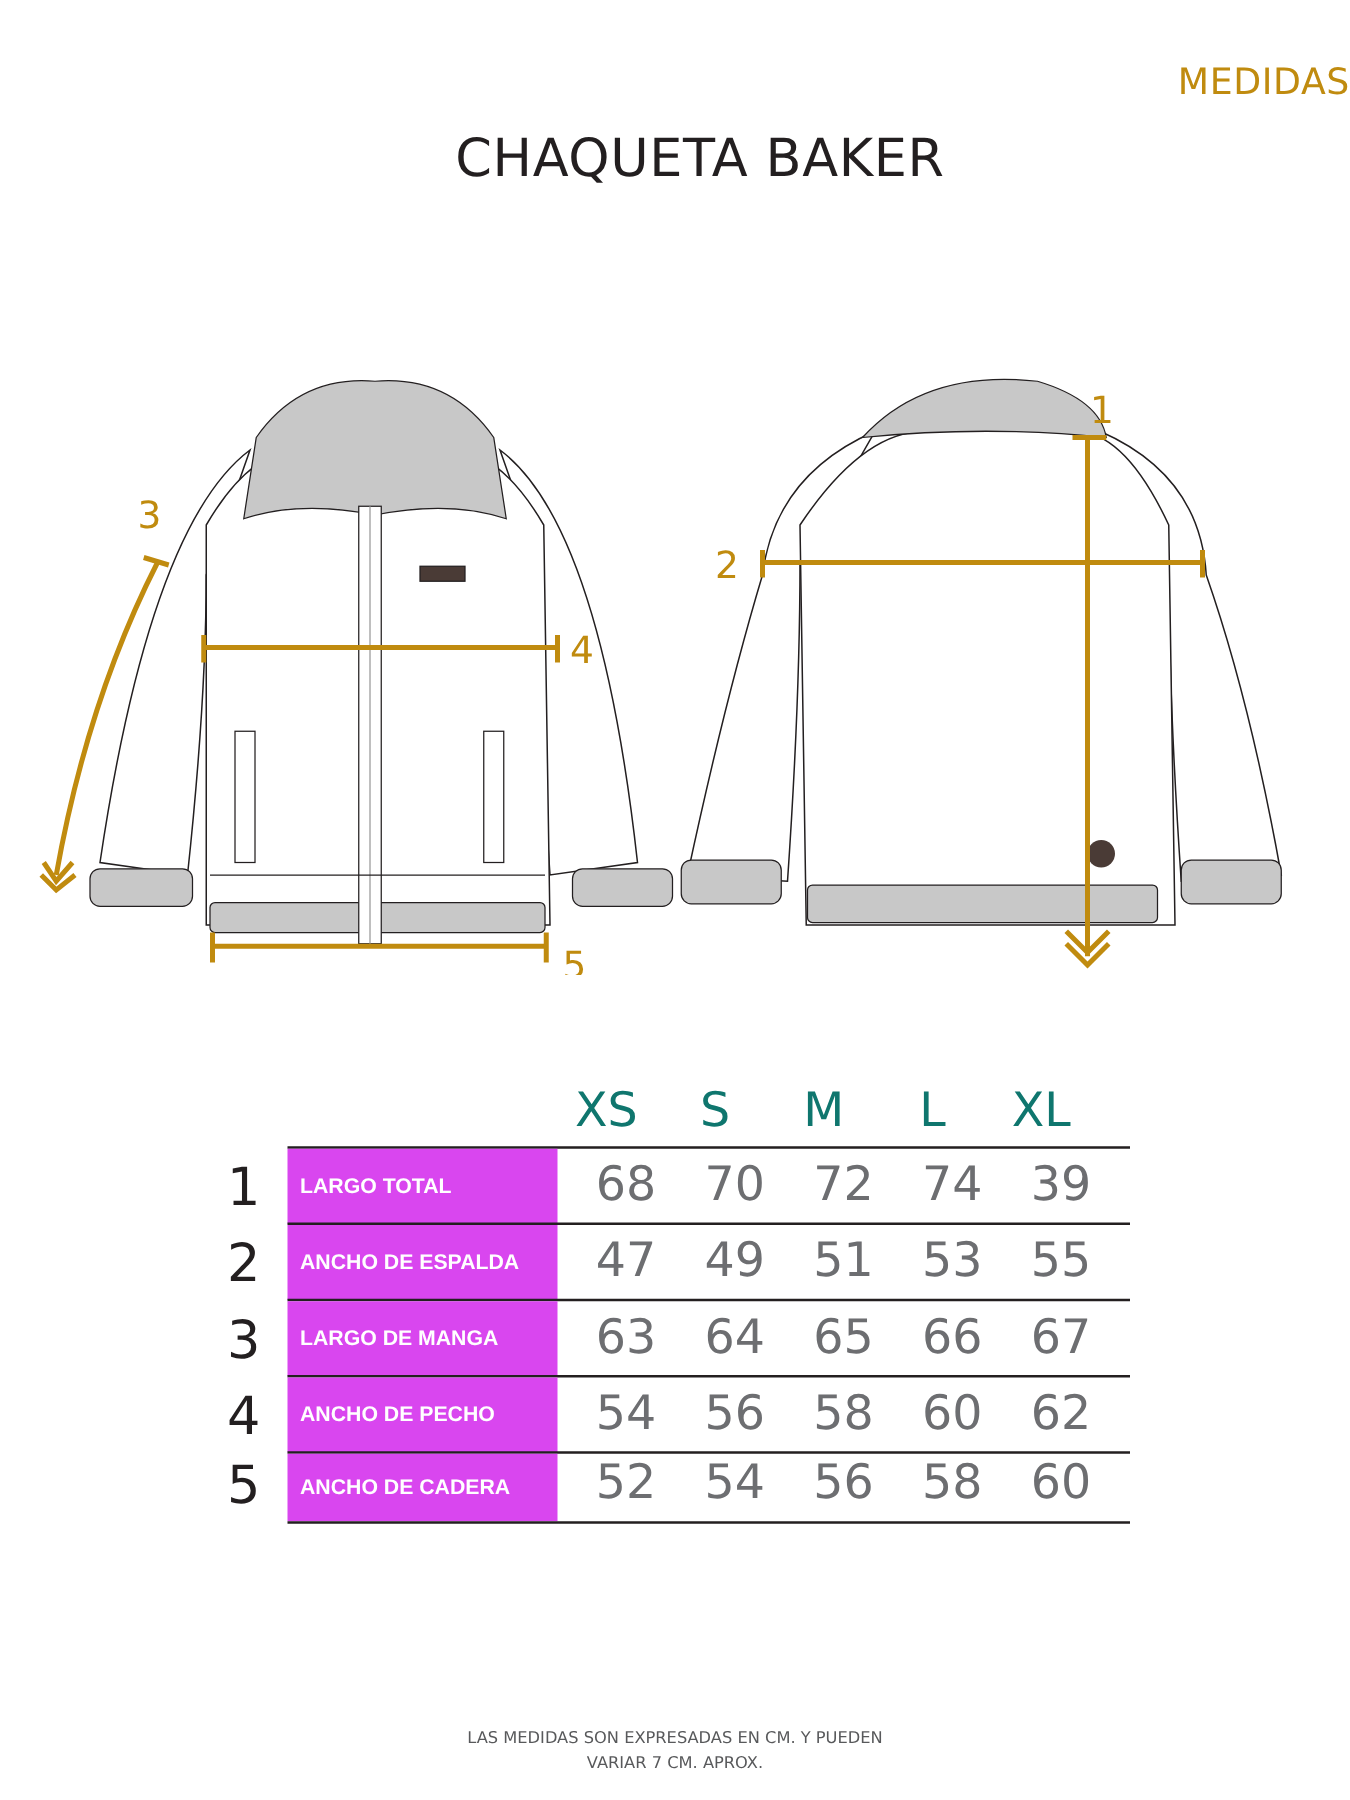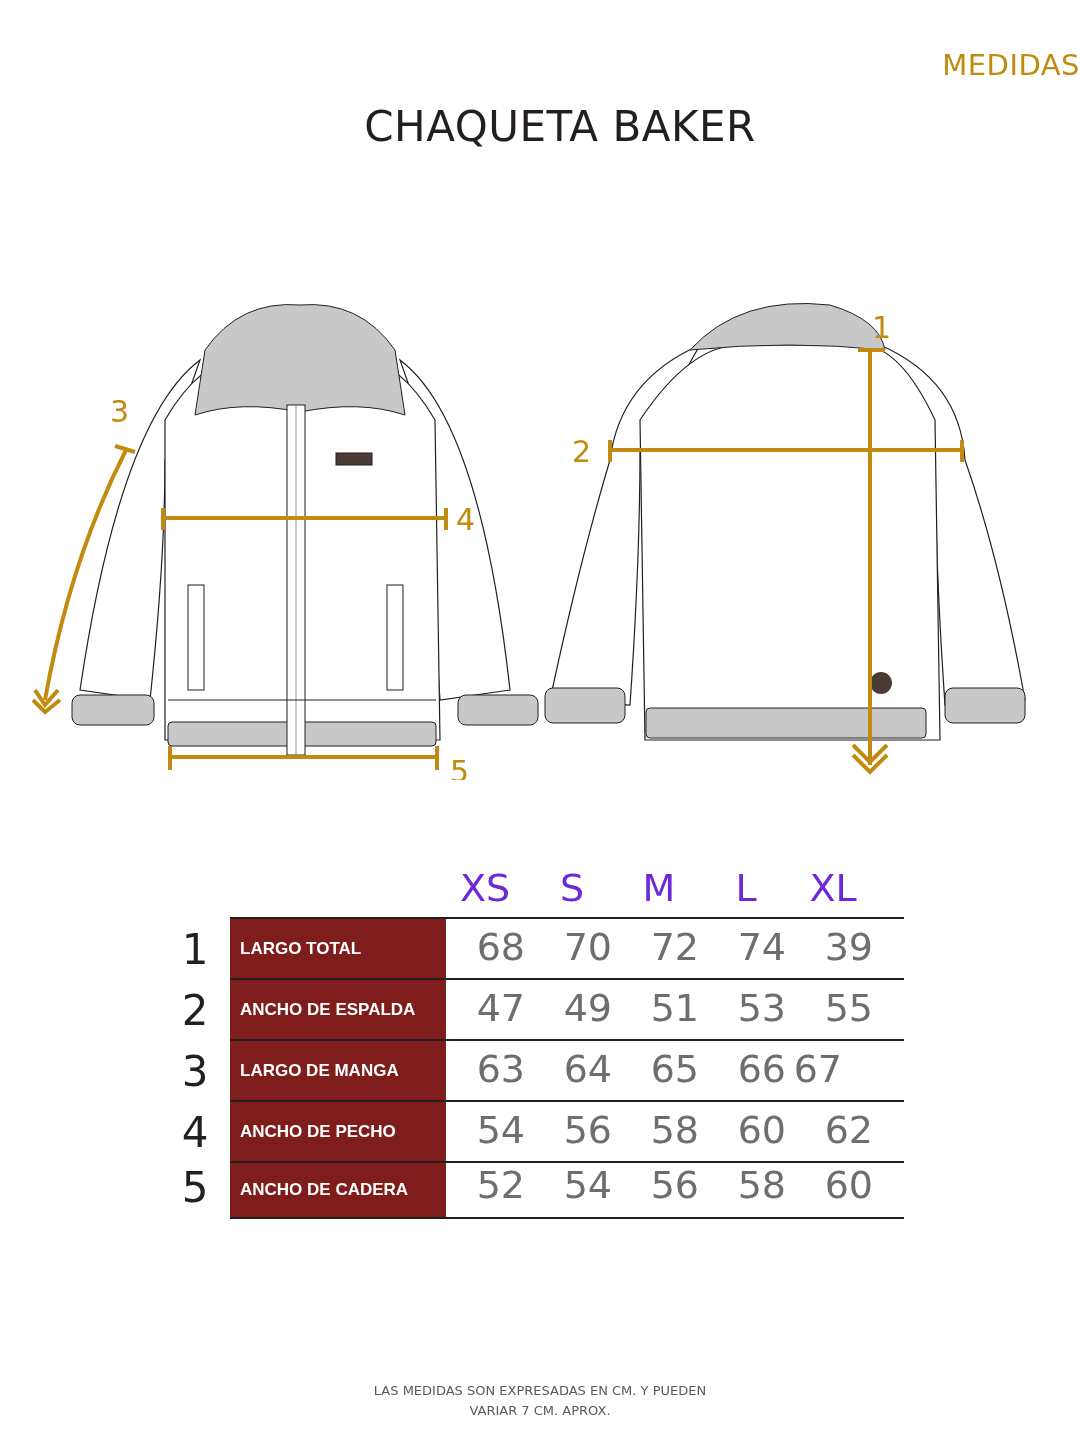--- a/index.html
+++ b/index.html
@@ -1,23 +1,23 @@
 <!DOCTYPE html>
 <html><head>
 <meta charset="utf-8">
 <style>
   html, body { margin: 0; padding: 0; background: #ffffff; }
   body { width: 1080px; height: 1440px; position: relative; overflow: hidden; font-family: "DejaVu Sans", sans-serif; }
   .subtitle { position: absolute; top: 48px; left: 0; width: 1080px; text-align: right; color: #c08b0f; font-size: 29px; letter-spacing: 0.5px; }
   .title { position: absolute; top: 102px; left: 0; width: 1080px; text-align: center; color: #231f20; font-size: 42px; letter-spacing: 0.5px; margin-left: 20px; }
   svg.drawing { position: absolute; left: 0; top: 280px; }
-  .size-header { position: absolute; top: 866px; font-size: 38px; color: #6d28d9; width: 80px; text-align: center; }
+  .size-header { position: absolute; top: 866px; font-size: 38px; color: #0f766e; width: 80px; text-align: center; }
   .row { position: absolute; left: 230px; width: 674px; height: 60px; }
   .row .num { position: absolute; left: -60px; width: 50px; text-align: center; font-size: 42px; color: #231f20; top: 6px; }
-  .row .label { position: absolute; left: 0; top: 0; width: 216px; height: 100%; background: #7f1d1d; color: #ffffff; font-family: "Liberation Sans", sans-serif; font-weight: bold; font-size: 17px; display: flex; align-items: center; padding-left: 10px; box-sizing: border-box; }
+  .row .label { position: absolute; left: 0; top: 0; width: 216px; height: 100%; background: #d946ef; color: #ffffff; font-family: "Liberation Sans", sans-serif; font-weight: bold; font-size: 17px; display: flex; align-items: center; padding-left: 10px; box-sizing: border-box; }
   .row .val { position: absolute; top: 6px; width: 80px; text-align: right; font-size: 38px; color: #6d6e71; }
   .line { position: absolute; left: 230px; width: 674px; height: 2px; background: #231f20; }
   .note { position: absolute; top: 1352px; left: 0; width: 1080px; text-align: center; font-size: 13px; color: #58595b; line-height: 20px; margin-top: 29px; }
 </style>
 </head>
 <body>
 
 <div class="subtitle">MEDIDAS</div>
 <div class="title">CHAQUETA BAKER</div>
 
@@ -112,21 +112,21 @@
 </div>
 <div class="line" style="top:1039px"></div>
 
 <div class="row" style="top:1041px">
   <div class="num">3</div>
   <div class="label">LARGO DE MANGA</div>
   <div class="val" style="left:215px">63</div>
   <div class="val" style="left:302px">64</div>
   <div class="val" style="left:389px">65</div>
   <div class="val" style="left:476px">66</div>
-  <div class="val" style="left:532px">67</div>
+  <div class="val" style="left:563px">67</div>
 </div>
 <div class="line" style="top:1100px"></div>
 
 <div class="row" style="top:1102px">
   <div class="num">4</div>
   <div class="label">ANCHO DE PECHO</div>
   <div class="val" style="left:215px">54</div>
   <div class="val" style="left:302px">56</div>
   <div class="val" style="left:389px">58</div>
   <div class="val" style="left:476px">60</div>

